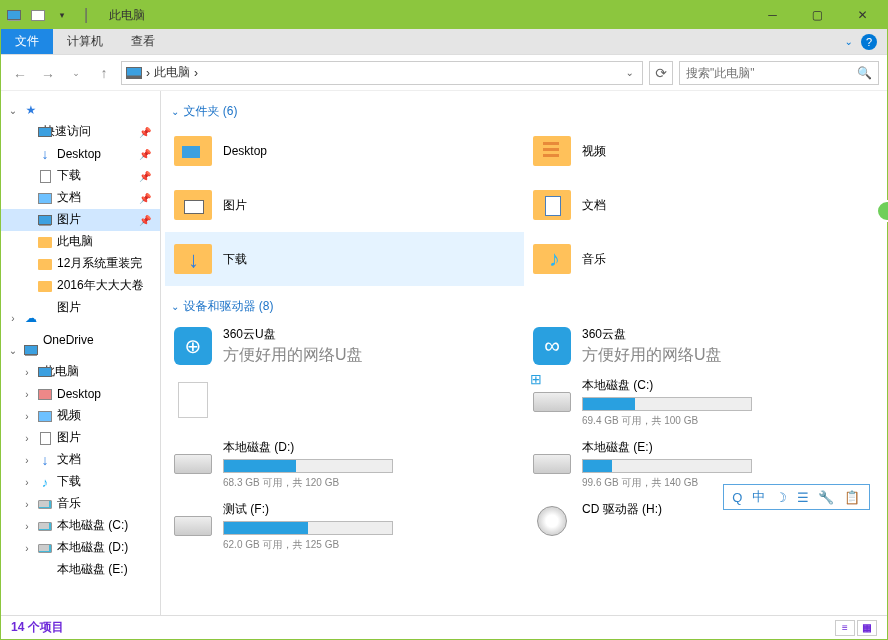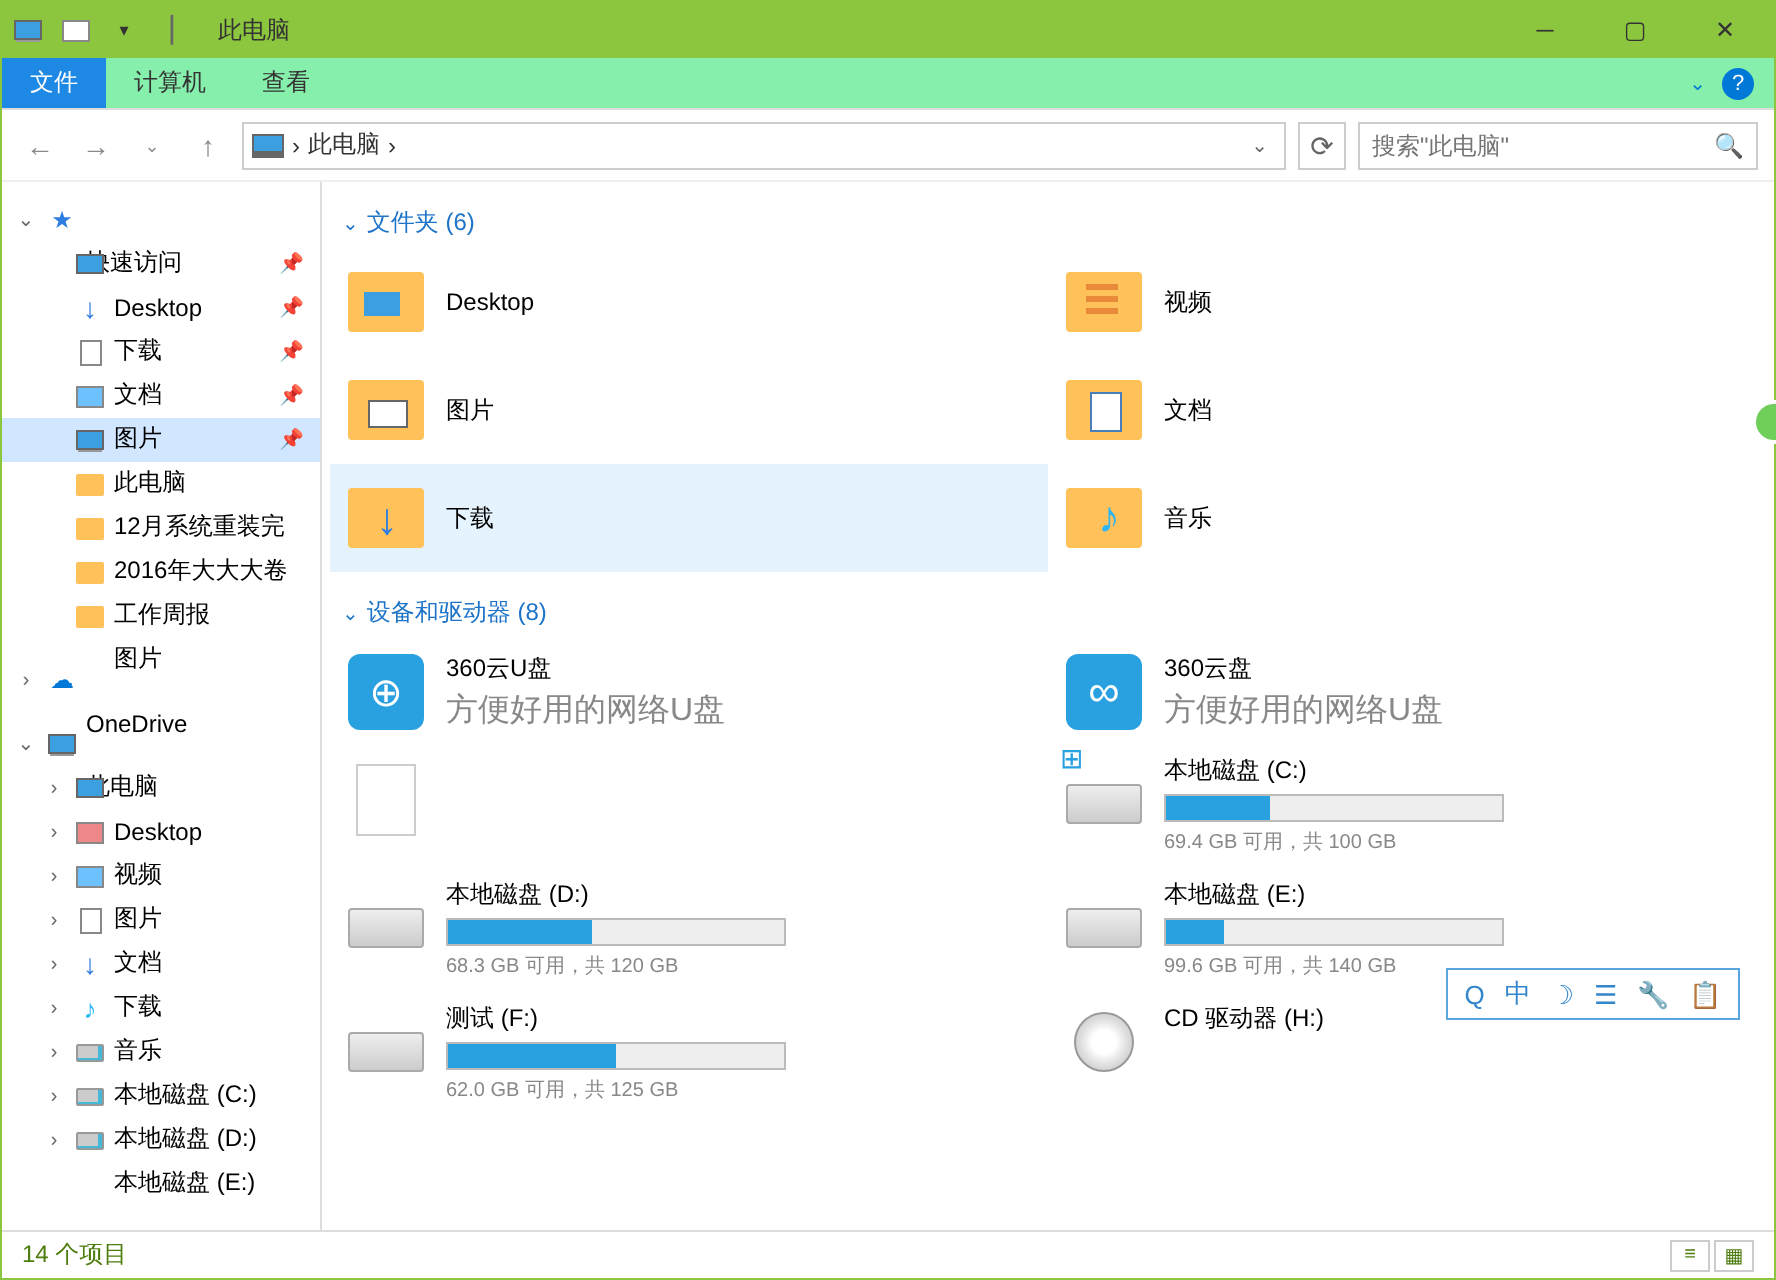--- a/index.html
+++ b/index.html
@@ -8,21 +8,21 @@
 
 
 .titlebar { background: #8CC63E; height: 28px; display: flex; align-items: center; padding: 0 2px; }
 .titlebar .qat { display: flex; gap: 2px; }
 .titlebar .qat-btn { width: 22px; height: 20px; display: flex; align-items: center; justify-content: center; }
 .titlebar .title { margin-left: 12px; color: #333; font-size: 12px; }
 .titlebar .winctrl { margin-left: auto; display: flex; }
 .titlebar .winbtn { width: 45px; height: 26px; display: flex; align-items: center; justify-content: center; color: #333; font-size: 12px; }
 
 
-.menubar { height: 26px; display: flex; background: #86efac; border-bottom: 1px solid #ddd; align-items: stretch; }
+.menubar { height: 26px; display: flex; background: #e5e5e5; border-bottom: 1px solid #ddd; align-items: stretch; }
 .menubar .menu-item { padding: 0 14px; display: flex; align-items: center; font-size: 12px; color: #333; }
 .menubar .menu-item.active { background: #1E88E5; color: #fff; }
 .menubar .help { margin-left: auto; display: flex; align-items: center; gap: 8px; padding-right: 10px; }
 .menubar .help-icon { width: 16px; height: 16px; border-radius: 50%; background: #0078D7; color: #fff; display: flex; align-items: center; justify-content: center; font-size: 11px; }
 
 
 .navbar { height: 36px; display: flex; align-items: center; gap: 6px; padding: 0 8px; border-bottom: 1px solid #eee; }
 .nav-arrow { width: 22px; height: 22px; color: #888; display: flex; align-items: center; justify-content: center; font-size: 14px; }
 .breadcrumb { flex: 1; height: 24px; border: 1px solid #ccc; display: flex; align-items: center; padding: 0 4px; background: #fff; gap: 4px; font-size: 12px; color: #333; }
 .breadcrumb .pc-icon { width: 16px; height: 12px; background: linear-gradient(#3CA0E0,#3CA0E0) 0 0/100% 75% no-repeat, #666; border: 1px solid #666; }
@@ -90,21 +90,21 @@
 .drive-item .free { color: #888; font-size: 10px; }
 
 
 .float-toolbar { position: absolute; right: 18px; bottom: 130px; border: 1px solid #5AA6E0; background: #fff; display: flex; gap: 10px; padding: 3px 8px; color: #3386CC; font-size: 13px; align-items: center; }
 .float-toolbar span { cursor: default; }
 
 
 .green-dot { position: absolute; right: -10px; top: 200px; width: 22px; height: 22px; border-radius: 50%; background: #6FCF5A; border: 2px solid #fff; }
 
 
-.statusbar { height: 24px; border-top: 1px solid #ddd; display: flex; align-items: center; padding: 0 10px; font-size: 12px; color: #4d7c0f; }
+.statusbar { height: 24px; border-top: 1px solid #ddd; display: flex; align-items: center; padding: 0 10px; font-size: 12px; color: #6d28d9; font-weight: bold; }
 .statusbar .view-toggles { margin-left: auto; display: flex; gap: 2px; }
 .vt { width: 20px; height: 16px; border: 1px solid #ccc; display: flex; align-items: center; justify-content: center; font-size: 10px; }
 
 
 .breadcrumb .dd { margin-left: auto; color: #666; font-size: 10px; padding: 0 4px; }
 </style>
 </head>
 <body>
 
 <div class="window">
@@ -219,27 +219,20 @@
           <span class="ic">
             <div class="ic-folder"></div>
           </span>
           <span class="lbl">2016年大大大卷</span>
         </div>
         <div class="tree-item l2">
           <span class="chev"></span>
           <span class="ic">
             <div class="ic-folder"></div>
           </span>
-          <span class="lbl">工作周报</span>
-        </div>
-        <div class="tree-item l2">
-          <span class="chev"></span>
-          <span class="ic">
-            <div class="ic-folder"></div>
-          </span>
           <span class="lbl">图片</span>
         </div>
         <div class="tree-spacer"></div>
         <div class="tree-item l1">
           <span class="chev">›</span>
           <span class="ic">
             <span class="ic-cloud">☁</span>
           </span>
           <span class="lbl">OneDrive</span>
         </div>

